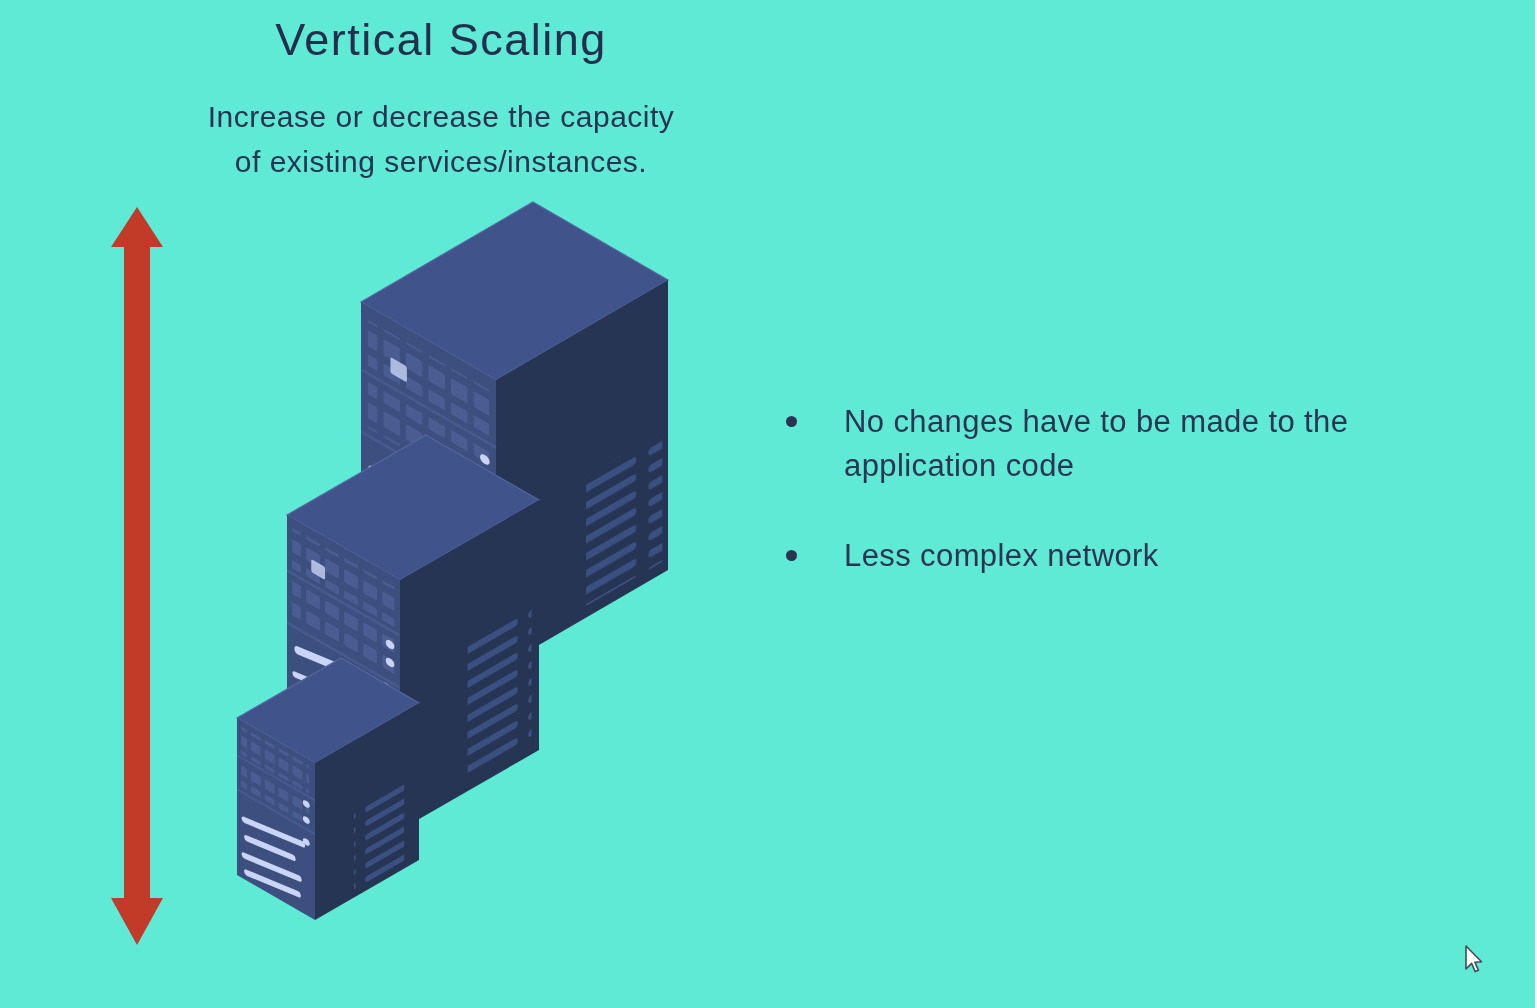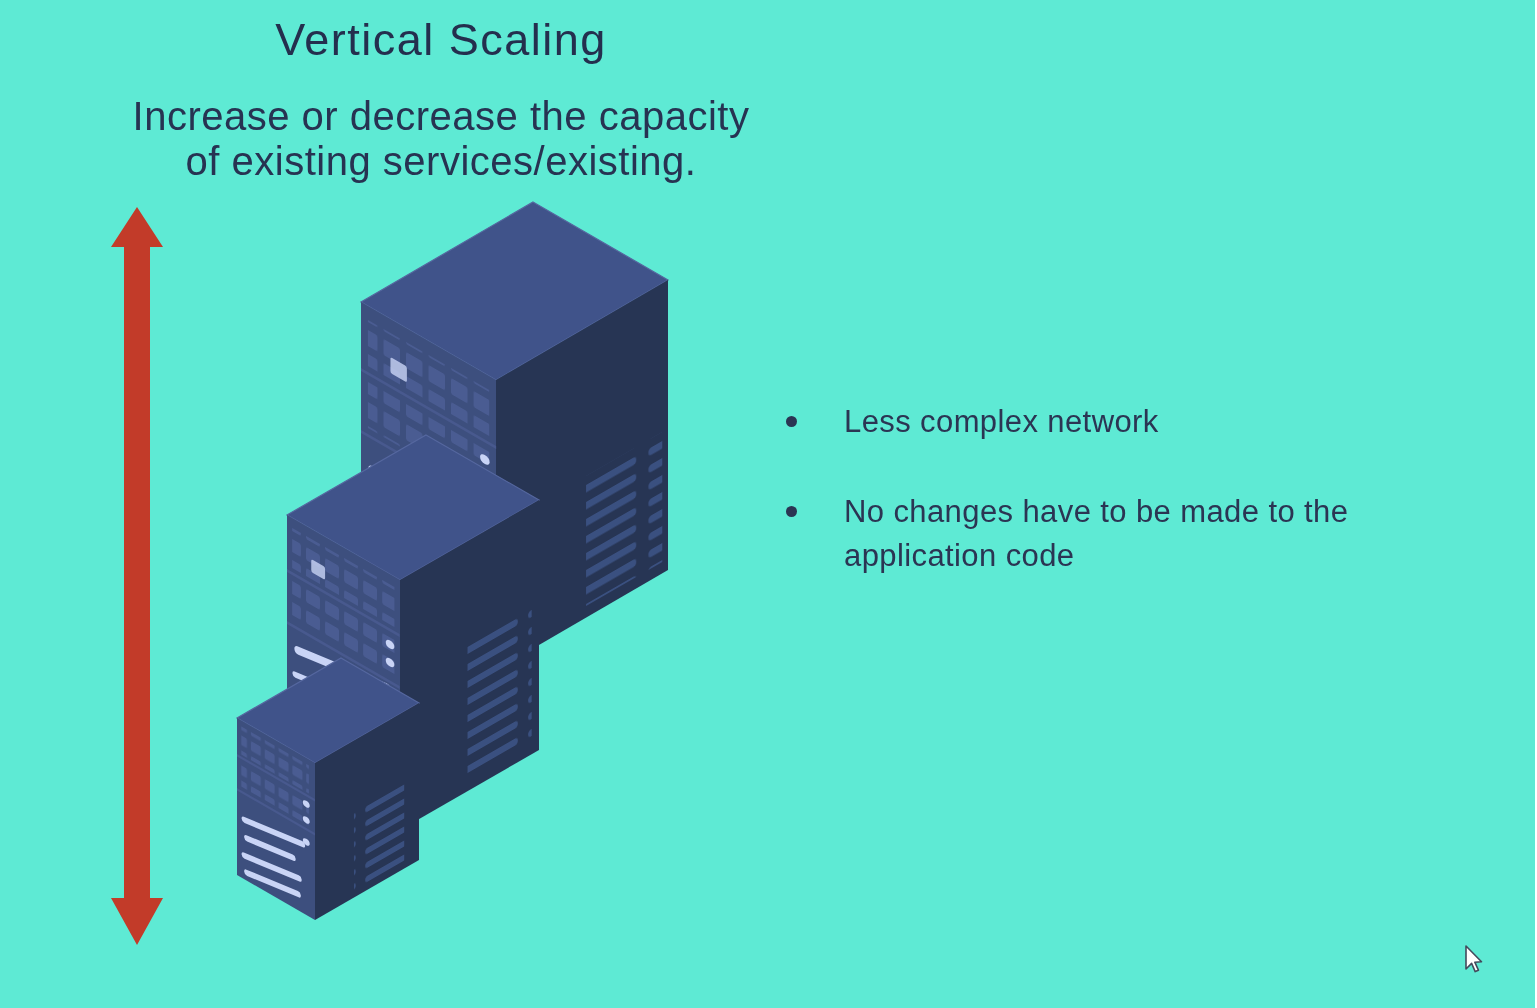--- a/index.html
+++ b/index.html
@@ -6,42 +6,42 @@
   .slide{
     position:relative;width:1535px;height:1008px;background:#5eead4;overflow:hidden;
     font-family:"Liberation Sans",sans-serif;color:#2a3452;
   }
   .title{
     position:absolute;left:91px;top:14px;width:700px;text-align:center;
     font-size:45px;font-weight:400;letter-spacing:1.5px;color:#242f4e;
   }
   .subtitle{
     position:absolute;left:71px;top:94px;width:740px;text-align:center;
-    font-size:40px;line-height:45px;font-weight:400;letter-spacing:.5px;color:#273352;
+    font-size:30px;line-height:45px;font-weight:400;letter-spacing:.5px;color:#273352;
   }
   .subtitle span{display:block;}
   .bullets{position:absolute;left:760px;top:400px;width:730px;}
   .bullet-item{position:relative;padding-left:84px;margin-bottom:46px;
     font-size:31px;line-height:44px;letter-spacing:.4px;color:#2b3553;}
   .bullet-item .dot{position:absolute;left:26px;top:16px;width:11px;height:11px;
     border-radius:50%;background:#2b3553;}
   .bullet-item span{display:block;}
   .illustration{position:absolute;left:80px;top:195px;width:620px;height:790px;}
   .cursor{position:absolute;left:1460px;top:943px;width:26px;height:34px;}
 </style>
 </head>
 <body>
 
 <div class="slide">
 
   <div class="title">Vertical Scaling</div>
 
   <div class="subtitle">
     <span>Increase or decrease the capacity</span>
-    <span>of existing services/existing.</span>
+    <span>of existing services/instances.</span>
   </div>
 
   <svg class="illustration" viewBox="0 0 620 790" xmlns="http://www.w3.org/2000/svg">
     <defs>
       <pattern id="keysL" width="26" height="24" patternUnits="userSpaceOnUse">
         <rect width="19" height="16" rx="2" fill="#4a5c92"></rect>
       </pattern>
       <pattern id="keysM" width="22" height="21" patternUnits="userSpaceOnUse">
         <rect width="16" height="13" rx="2" fill="#4a5c92"></rect>
       </pattern>
@@ -129,26 +129,26 @@
       </g>
       <g transform="matrix(0.866,-0.5,0,1,235,568)">
         <rect x="45" y="66" width="58" height="85" fill="url(#ventS)"></rect>
       </g>
     </g>
   </svg>
 
   <div class="bullets">
     <div class="bullet-item">
       <div class="dot"></div>
-      <span>Less complex network</span>
+      <span>No changes have to be made to the</span>
+      <span>application code</span>
     </div>
     <div class="bullet-item">
       <div class="dot"></div>
-      <span>No changes have to be made to the</span>
-      <span>application code</span>
+      <span>Less complex network</span>
     </div>
   </div>
 
   <svg class="cursor" viewBox="0 0 26 34" xmlns="http://www.w3.org/2000/svg">
     <path d="M6,3 L6,26 L11.6,20.4 L15.2,28.6 L18.4,27.2 L14.8,19.2 L21.5,18.8 Z" fill="#ffffff" stroke="#434a5c" stroke-width="1.6" stroke-linejoin="round"></path>
   </svg>
 
 </div>
 
 </body></html>

